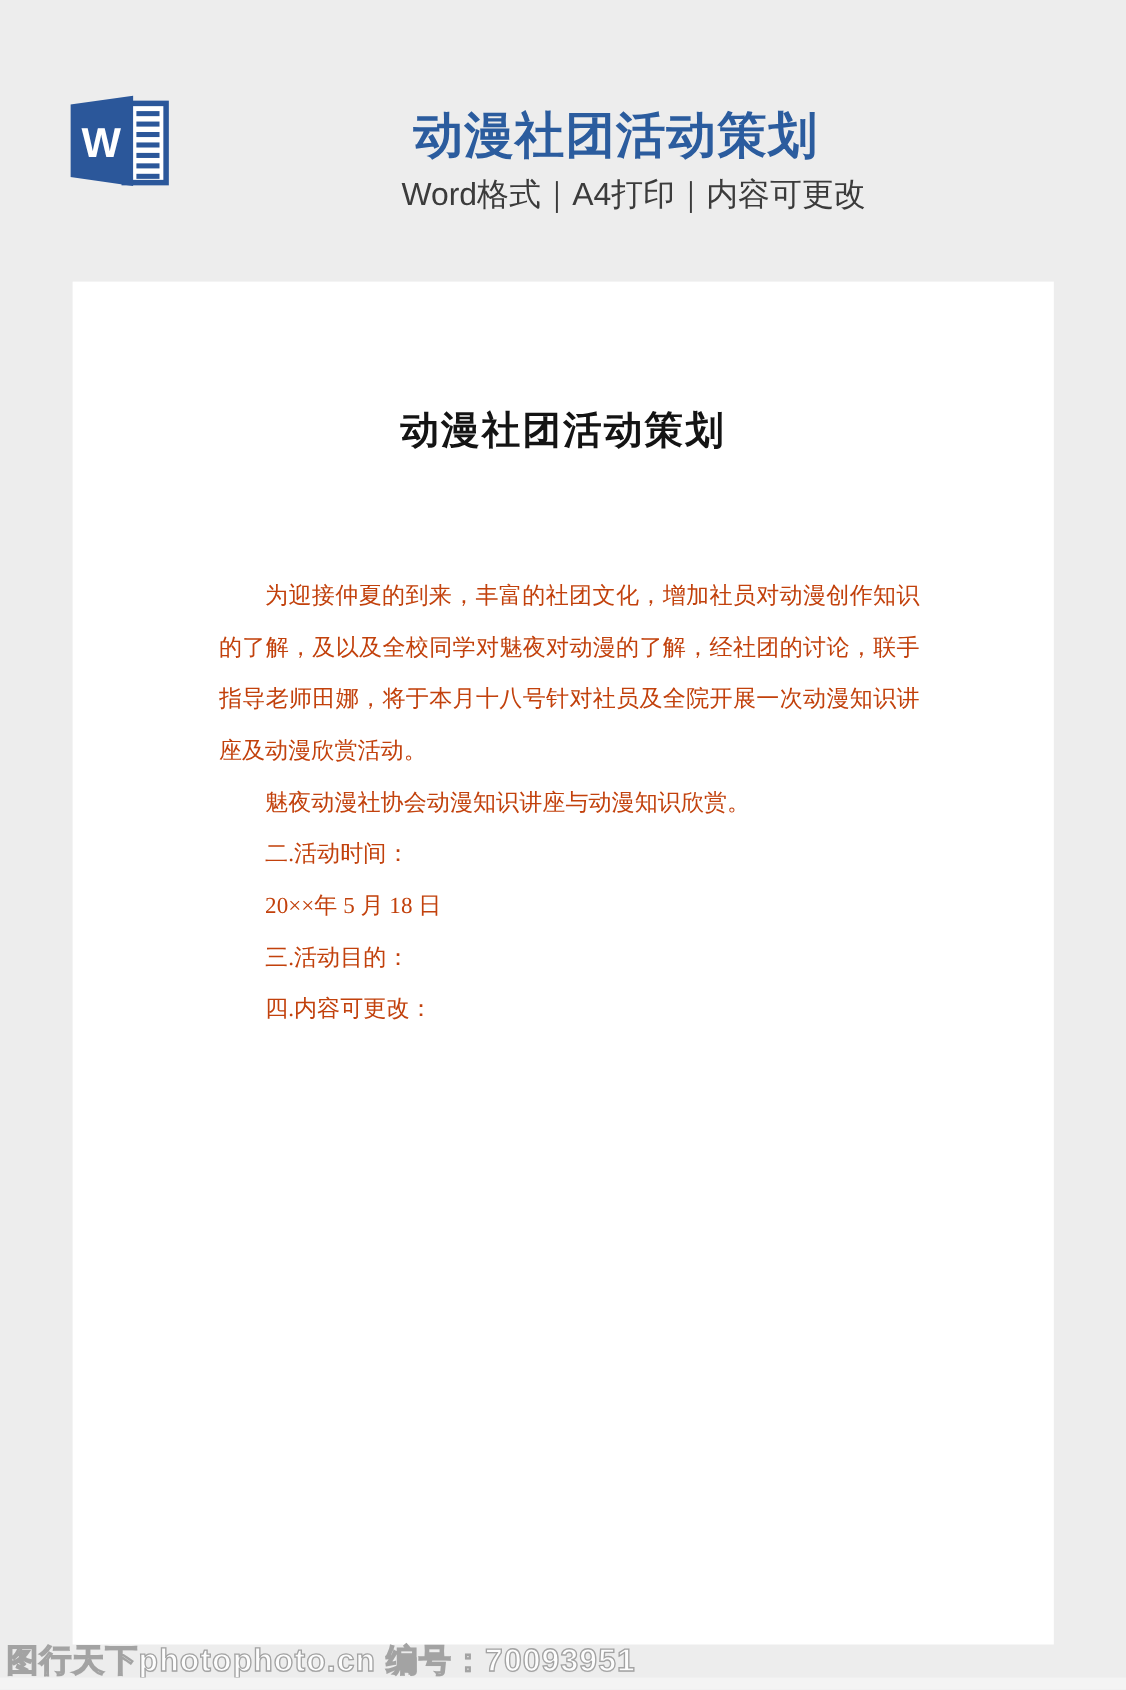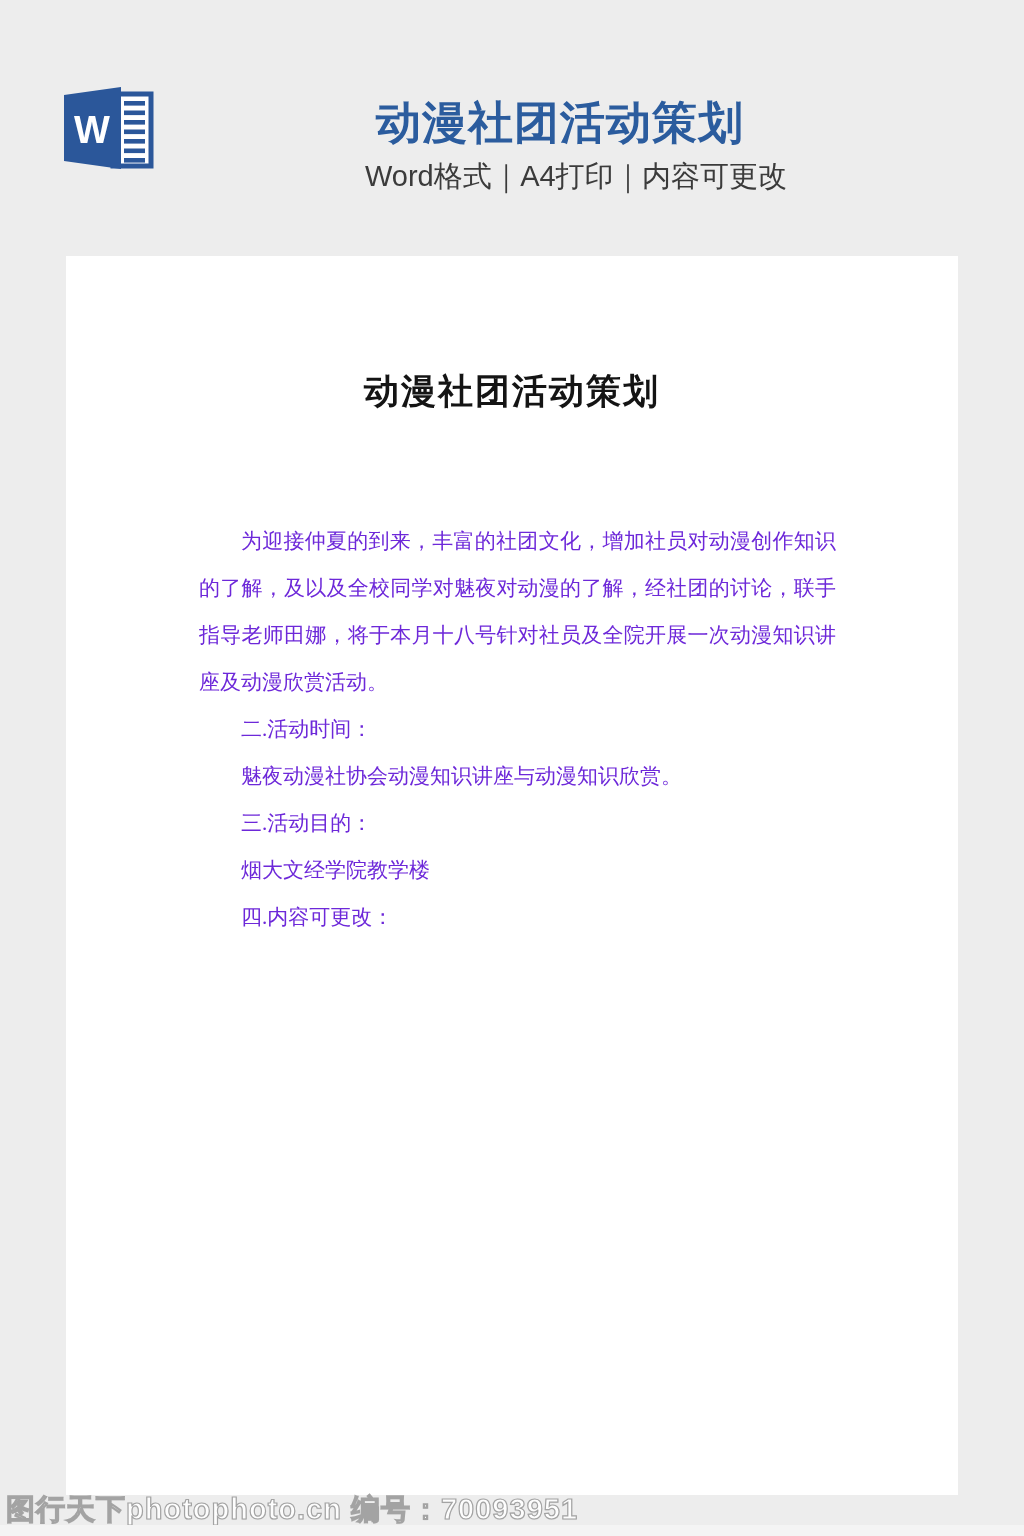--- a/index.html
+++ b/index.html
@@ -73,21 +73,21 @@
   }
   .doc-body {
     margin-top: 103px;
   }
   .doc-body p {
     margin: 0;
     padding: 0 122px 0 133px;
     font-family: "Liberation Serif", "DejaVu Serif", serif;
     font-size: 21px;
     line-height: 47px;
-    color: #6d28d9;
+    color: #c2410c;
     text-align: justify;
     text-indent: 2em;
   }
   
   .watermark {
     position: absolute;
     left: 6px;
     top: 1490px;
     font-size: 29px;
     font-weight: 600;
@@ -127,24 +127,24 @@
       <text x="28" y="57" text-anchor="middle" fill="#ffffff" font-family="Liberation Sans, DejaVu Sans, sans-serif" font-size="38" font-weight="bold">W</text>
     </svg>
     <div class="header-title">动漫社团活动策划</div>
     <div class="header-subtitle">Word格式｜A4打印｜内容可更改</div>
   </div>
 
   <div class="page">
     <h1 class="doc-title">动漫社团活动策划</h1>
     <div class="doc-body">
         <p>为迎接仲夏的到来，丰富的社团文化，增加社员对动漫创作知识的了解，及以及全校同学对魅夜对动漫的了解，经社团的讨论，联手指导老师田娜，将于本月十八号针对社员及全院开展一次动漫知识讲座及动漫欣赏活动。</p>
+        <p>魅夜动漫社协会动漫知识讲座与动漫知识欣赏。</p>
         <p>二.活动时间：</p>
-        <p>魅夜动漫社协会动漫知识讲座与动漫知识欣赏。</p>
+        <p>20××年 5 月 18 日</p>
         <p>三.活动目的：</p>
-        <p>烟大文经学院教学楼</p>
         <p>四.内容可更改：</p>
       </div>
   </div>
 
   <div class="watermark">图行天下photophoto.cn 编号：70093951</div>
 
   <div class="bottom-strip"></div>
 
 </div>
 

